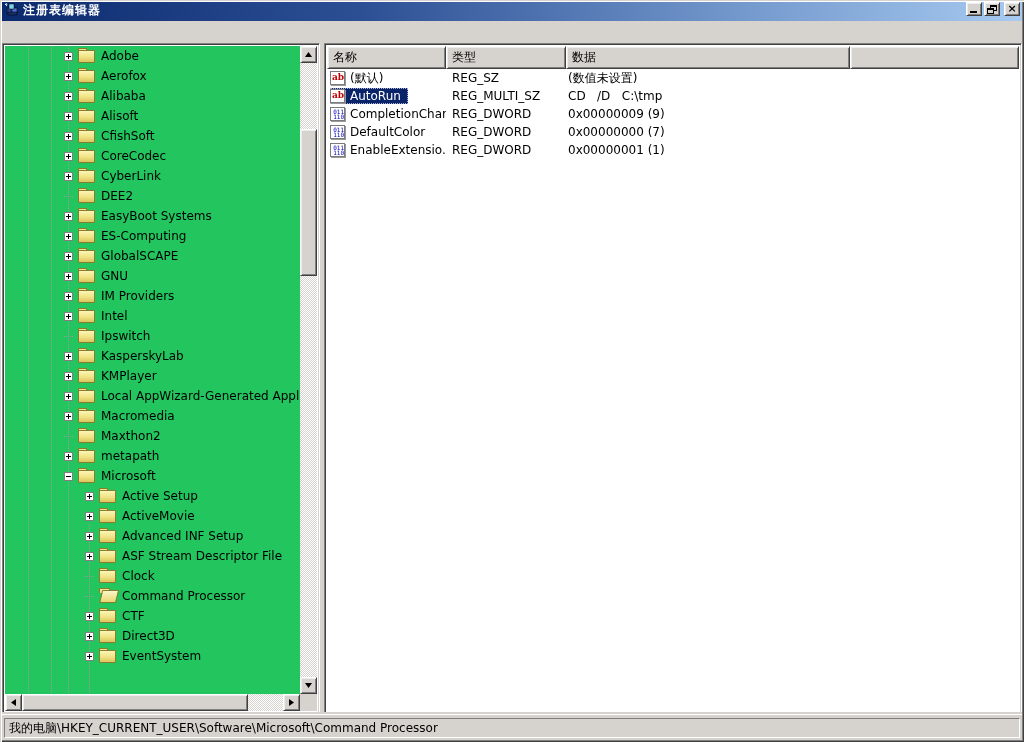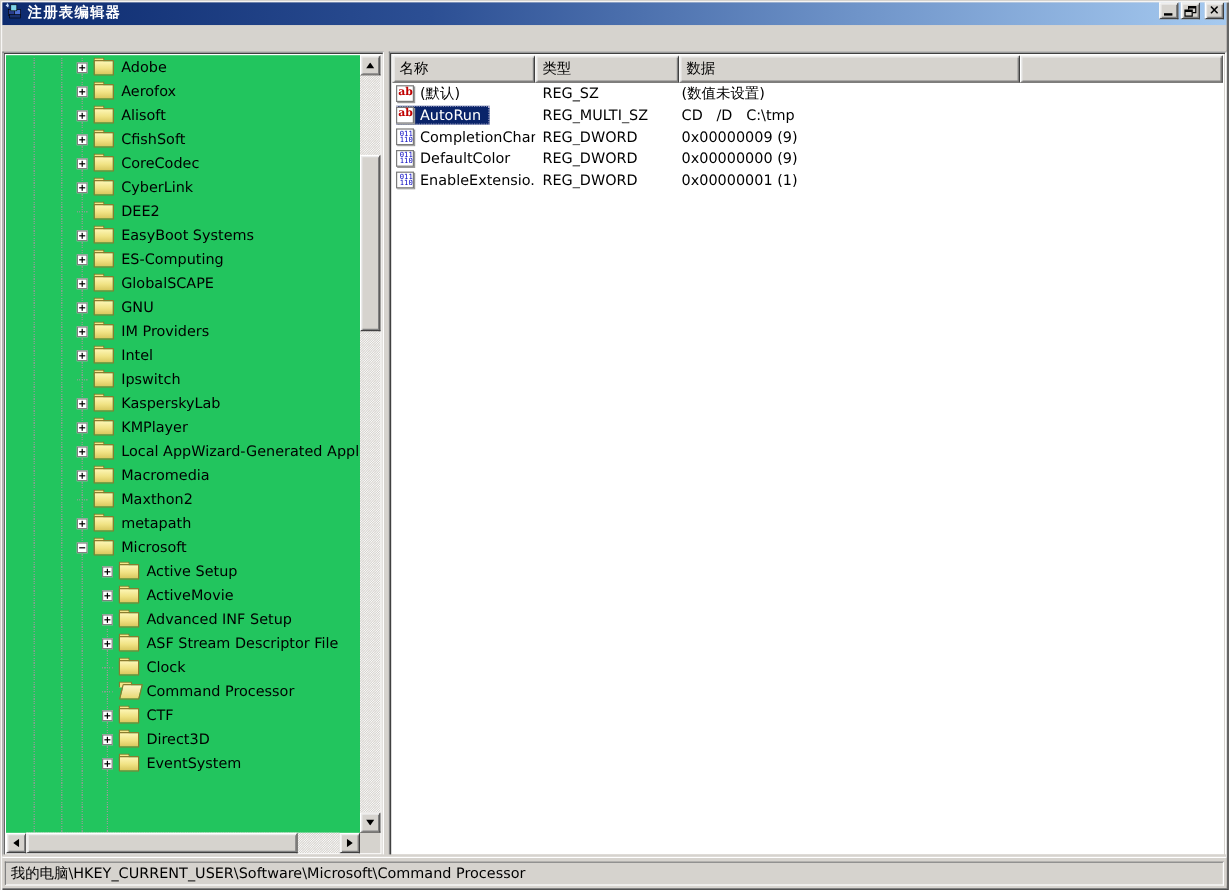--- a/index.html
+++ b/index.html
@@ -177,20 +177,25 @@
               <span class="tlabel">Adobe</span>
             </div>
             <div class="trow lvl0 exp-plus ic-closed">
               <span class="expander"></span>
               <span class="folder"></span>
               <span class="tlabel">Aerofox</span>
             </div>
             <div class="trow lvl0 exp-plus ic-closed">
               <span class="expander"></span>
               <span class="folder"></span>
+              <span class="tlabel">Alibaba</span>
+            </div>
+            <div class="trow lvl0 exp-plus ic-closed">
+              <span class="expander"></span>
+              <span class="folder"></span>
               <span class="tlabel">Alisoft</span>
             </div>
             <div class="trow lvl0 exp-plus ic-closed">
               <span class="expander"></span>
               <span class="folder"></span>
               <span class="tlabel">CfishSoft</span>
             </div>
             <div class="trow lvl0 exp-plus ic-closed">
               <span class="expander"></span>
               <span class="folder"></span>
@@ -410,21 +415,21 @@
               <span class="selwrap">
                 
                 <span class="vicon vicon-bin">
                   <span>011</span>
                   <span>110</span>
                 </span>
                 <span class="lname">DefaultColor</span>
               </span>
             </div>
             <div class="c c-type">REG_DWORD</div>
-            <div class="c c-data">0x00000000 (9)</div>
+            <div class="c c-data">0x00000000 (7)</div>
           </div>
           <div class="lrow ic-dword">
             <div class="c c-name">
               <span class="selwrap">
                 
                 <span class="vicon vicon-bin">
                   <span>011</span>
                   <span>110</span>
                 </span>
                 <span class="lname">EnableExtensio...</span>

